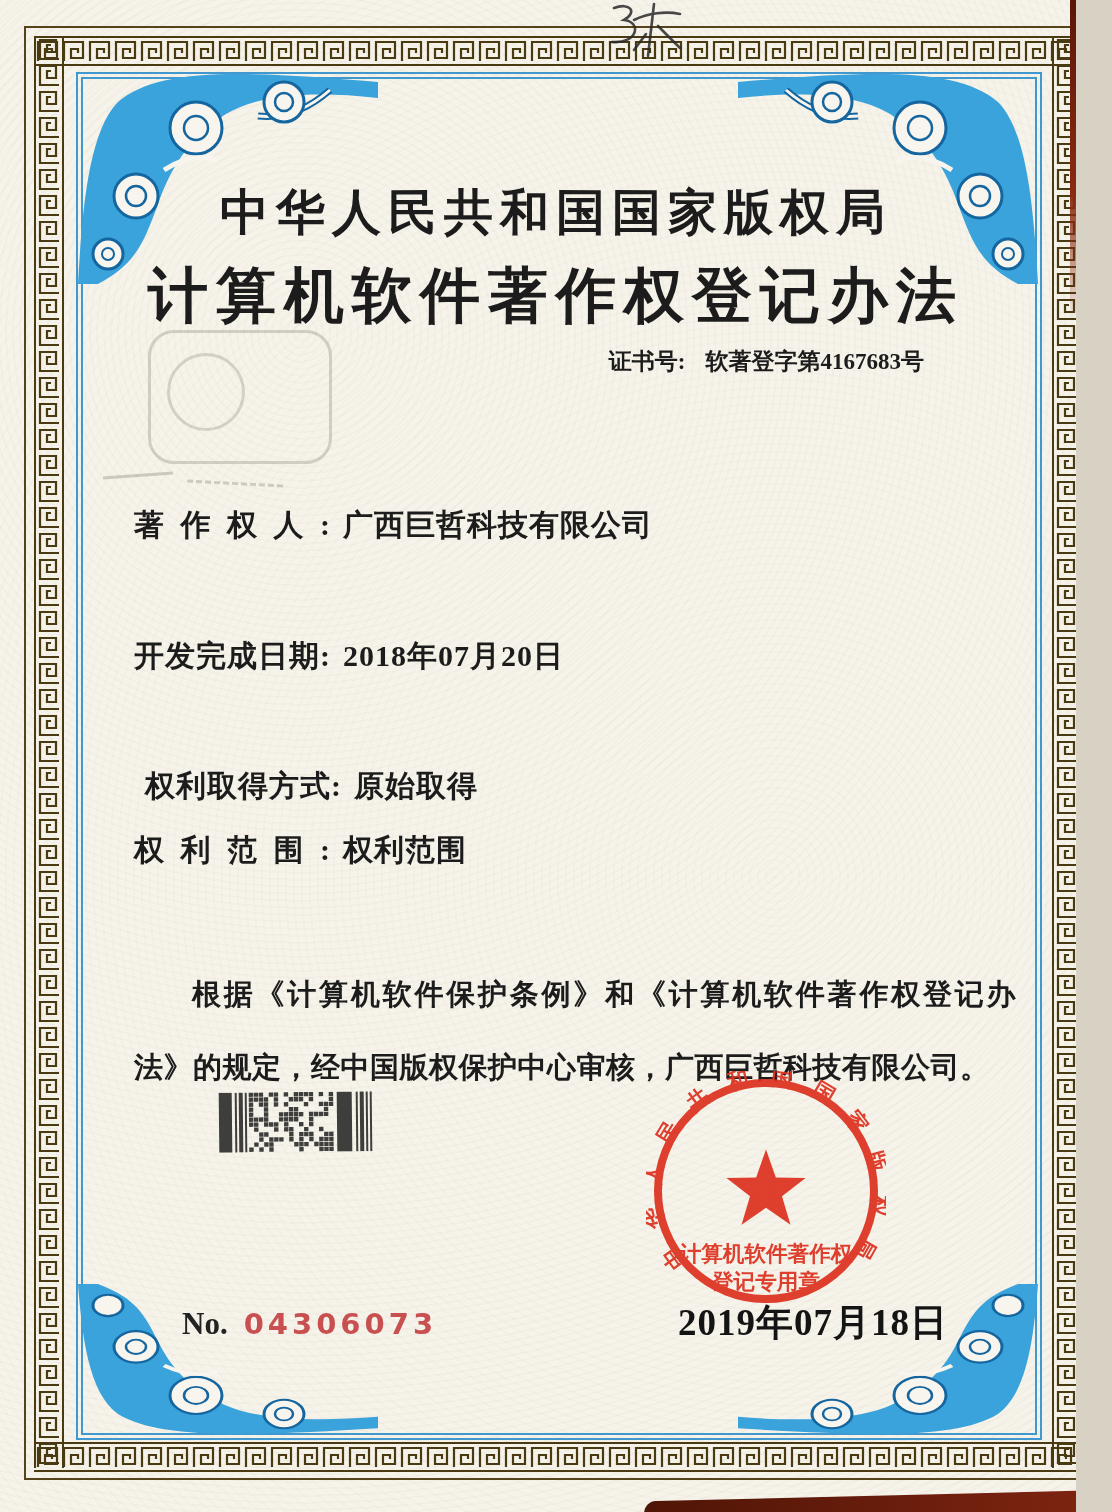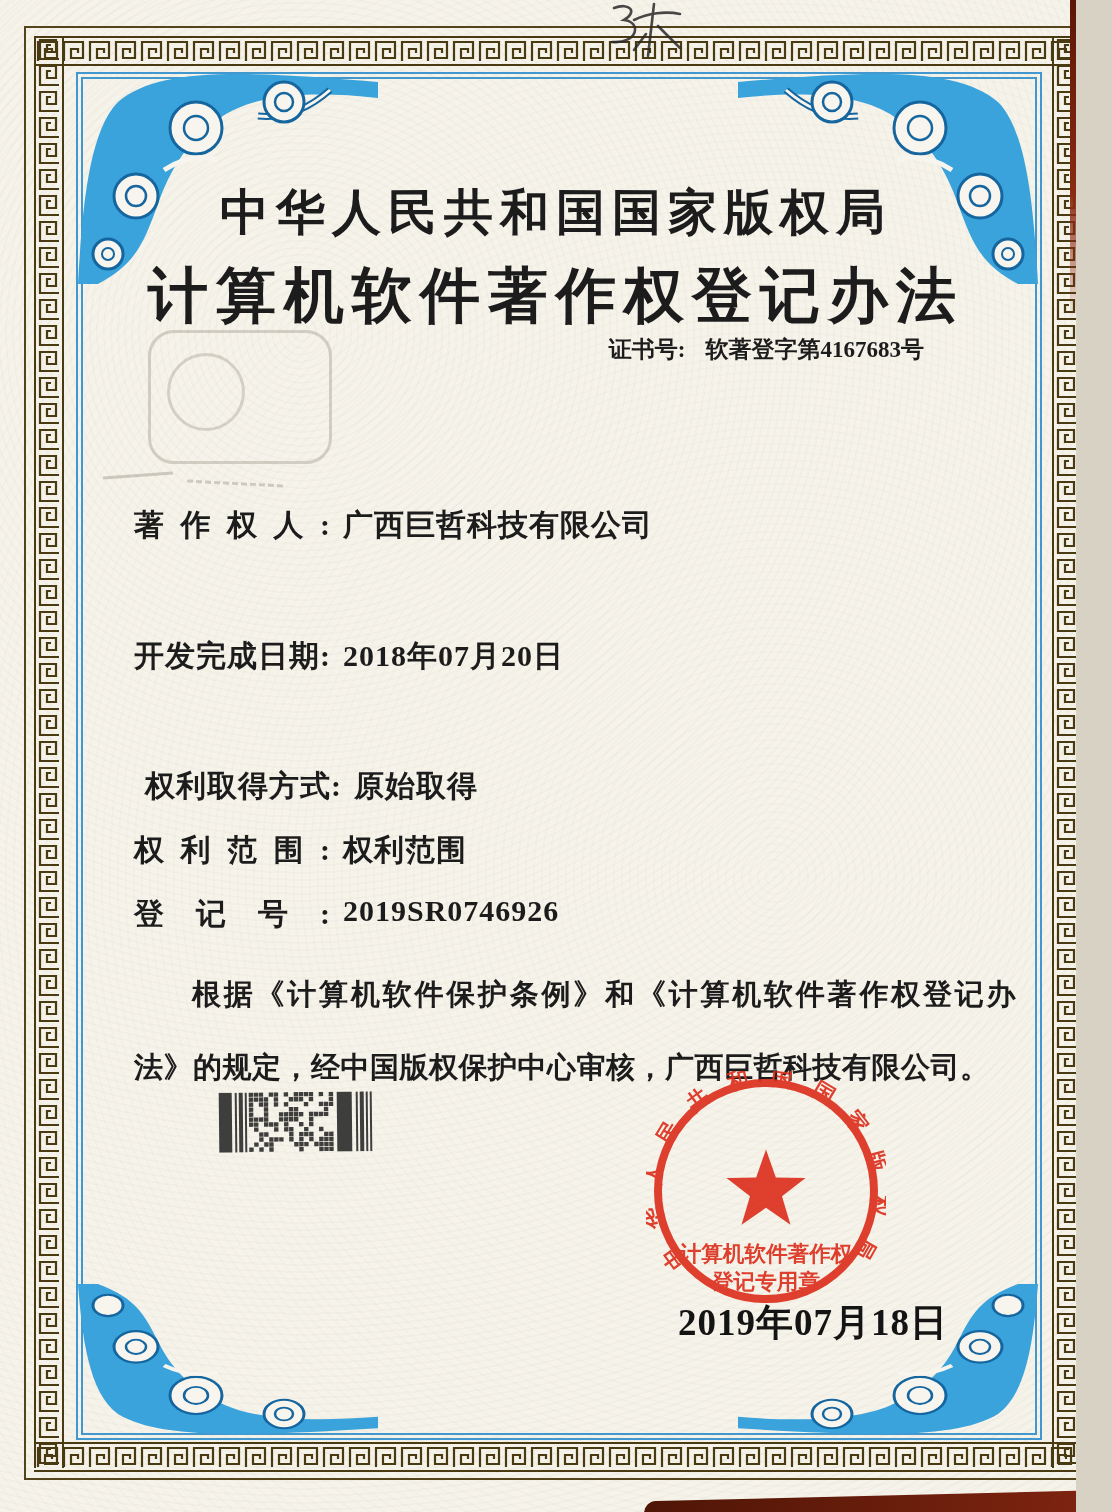--- a/index.html
+++ b/index.html
@@ -29,21 +29,21 @@
   .orn{position:absolute;z-index:3;}
   .orn-tl{left:78px;top:74px;}
   .orn-tr{left:738px;top:74px;transform:scaleX(-1);}
   .orn-bl{left:78px;top:1284px;transform:scaleY(-1);}
   .orn-br{left:738px;top:1284px;transform:scale(-1,-1);}
   
   .issuer{position:absolute;left:0;top:180px;width:1112px;text-align:center;
     font-size:49px;font-weight:700;letter-spacing:7px;z-index:5;}
   .cert-title{position:absolute;left:0;top:256px;width:1112px;text-align:center;
     font-size:60px;font-weight:700;letter-spacing:8px;z-index:5;}
-  .cert-no{position:absolute;top:334px;right:152px;font-size:23px;font-weight:700;z-index:5;}
+  .cert-no{position:absolute;top:346px;right:152px;font-size:23px;font-weight:700;z-index:5;}
   .cert-no .lbl{margin-right:20px;}
   
   .wm{position:absolute;left:148px;top:330px;width:178px;height:128px;
     border:3px solid rgba(120,112,95,.28);border-radius:26px;z-index:1;}
   .wm .wm-circle{position:absolute;left:16px;top:20px;width:72px;height:72px;
     border:3px solid rgba(120,112,95,.26);border-radius:50%;}
   .wm .wm-dash1{position:absolute;left:-48px;bottom:-16px;width:70px;height:0;
     border-top:3px solid rgba(120,112,95,.32);transform:rotate(-4deg);}
   .wm .wm-dash2{position:absolute;left:36px;bottom:-24px;width:96px;height:0;
     border-top:3px solid rgba(120,112,95,.30);transform:rotate(3deg);border-top-style:dashed;}
@@ -193,23 +193,20 @@
     <span class="lbl">著作权人:</span><span class="val">广西巨哲科技有限公司</span>
   </div>
   <div class="row r2">
     <span class="lbl">开发完成日期:</span><span class="val">2018年07月20日</span>
   </div>
   <div class="row r4">
     <span class="lbl">权利取得方式:</span><span class="val">原始取得</span>
   </div>
   <div class="row r5">
     <span class="lbl">权利范围:</span><span class="val">权利范围</span>
-  </div>
-  <div class="row r6">
-    <span class="lbl">登记号:</span><span class="val">2019SR0746926</span>
   </div>
 
   <div class="statement">根据《计算机软件保护条例》和《计算机软件著作权登记办法》的规定，经中国版权保护中心审核，广西巨哲科技有限公司。</div>
 
   <svg class="barcode" width="160" height="60" viewBox="0 0 160 60">
     <g fill="#2b2b2b" opacity=".9">
       <rect x="2" y="0" width="13" height="60"></rect>
       <rect x="18" y="0" width="2" height="60"></rect>
       <rect x="22" y="0" width="4" height="60"></rect>
       <rect x="28" y="0" width="2" height="60"></rect>
@@ -335,14 +332,17 @@
     <circle cx="150" cy="150" r="135" fill="none" stroke="#dd3220" stroke-width="10"></circle>
     <text font-size="27" font-weight="bold" fill="#dd3220" font-family="'Liberation Serif',serif">
       <textPath href="#sealArc" startOffset="8" textLength="600">中华人民共和国国家版权局</textPath>
     </text>
     <polygon fill="#dd3220" points="150,98 162.3,133 199.5,133.9 170,156.5 180.6,192.1 150,171 119.4,192.1 130,156.5 100.6,133.9 137.7,133"></polygon>
     <text x="150" y="238" text-anchor="middle" font-size="27" font-weight="bold" fill="#dd3220" font-family="'Liberation Serif',serif">计算机软件著作权</text>
     <text x="150" y="272" text-anchor="middle" font-size="27" font-weight="bold" fill="#dd3220" font-family="'Liberation Serif',serif">登记专用章</text>
   </svg>
   <div class="seal-date">2019年07月18日</div>
 
+  <div class="serial">
+    <span class="s-lbl">No.</span><span class="s-num">04306073</span>
+  </div>
 
 </div>
 
 </body></html>

